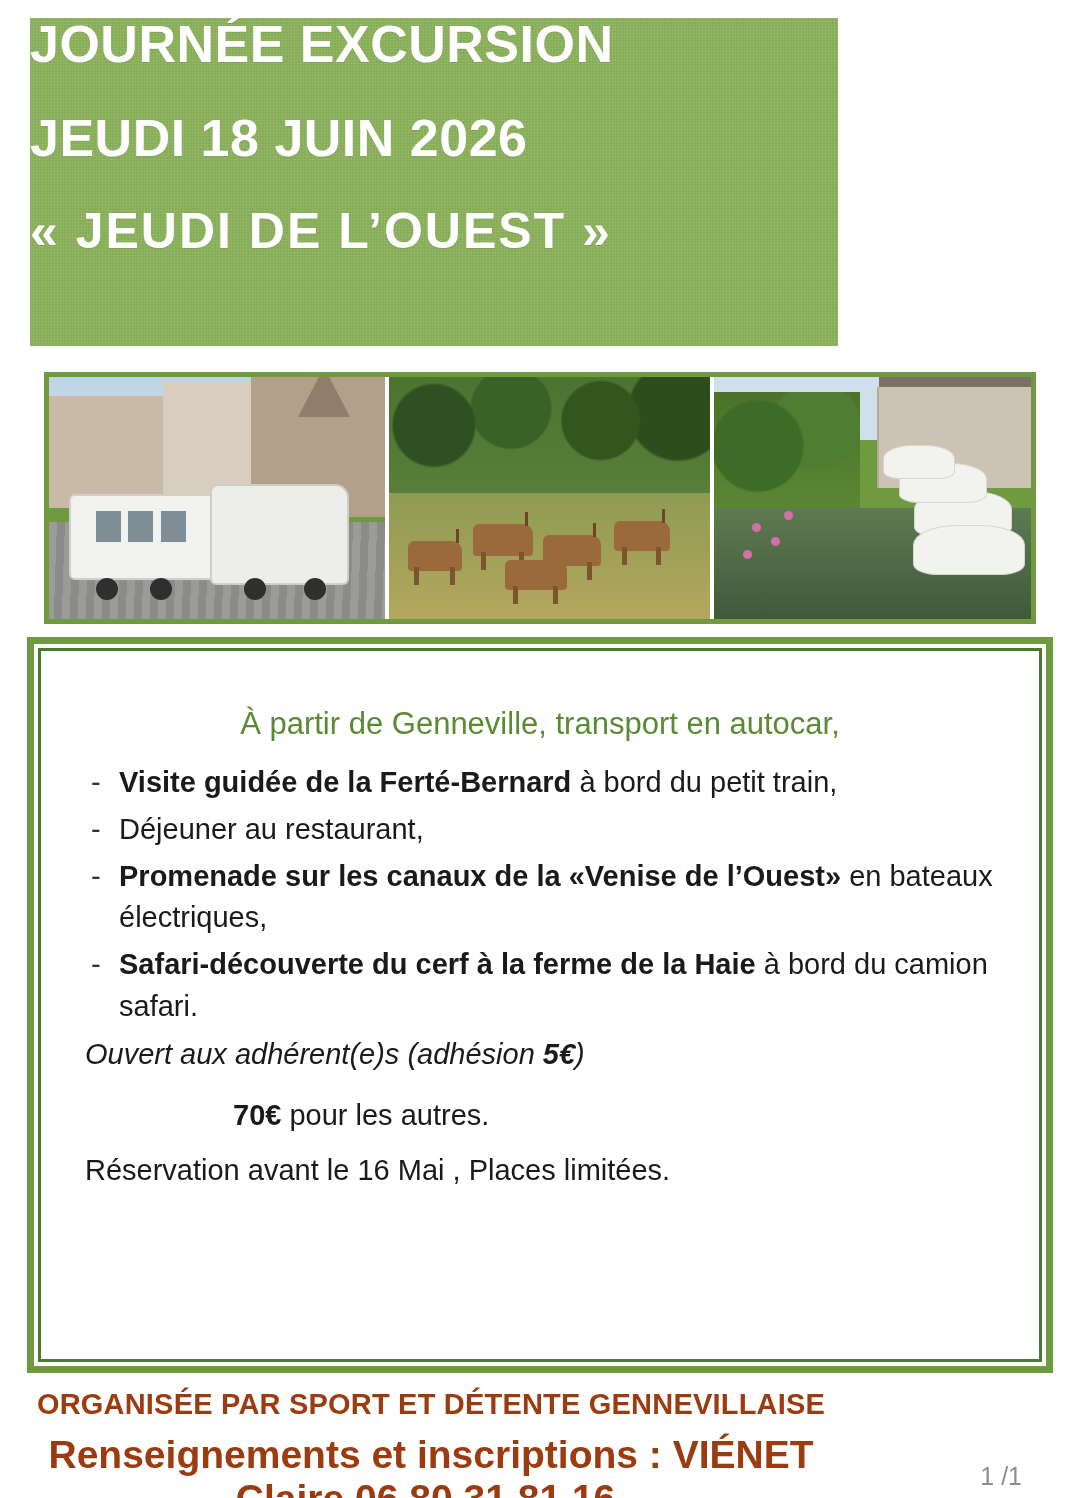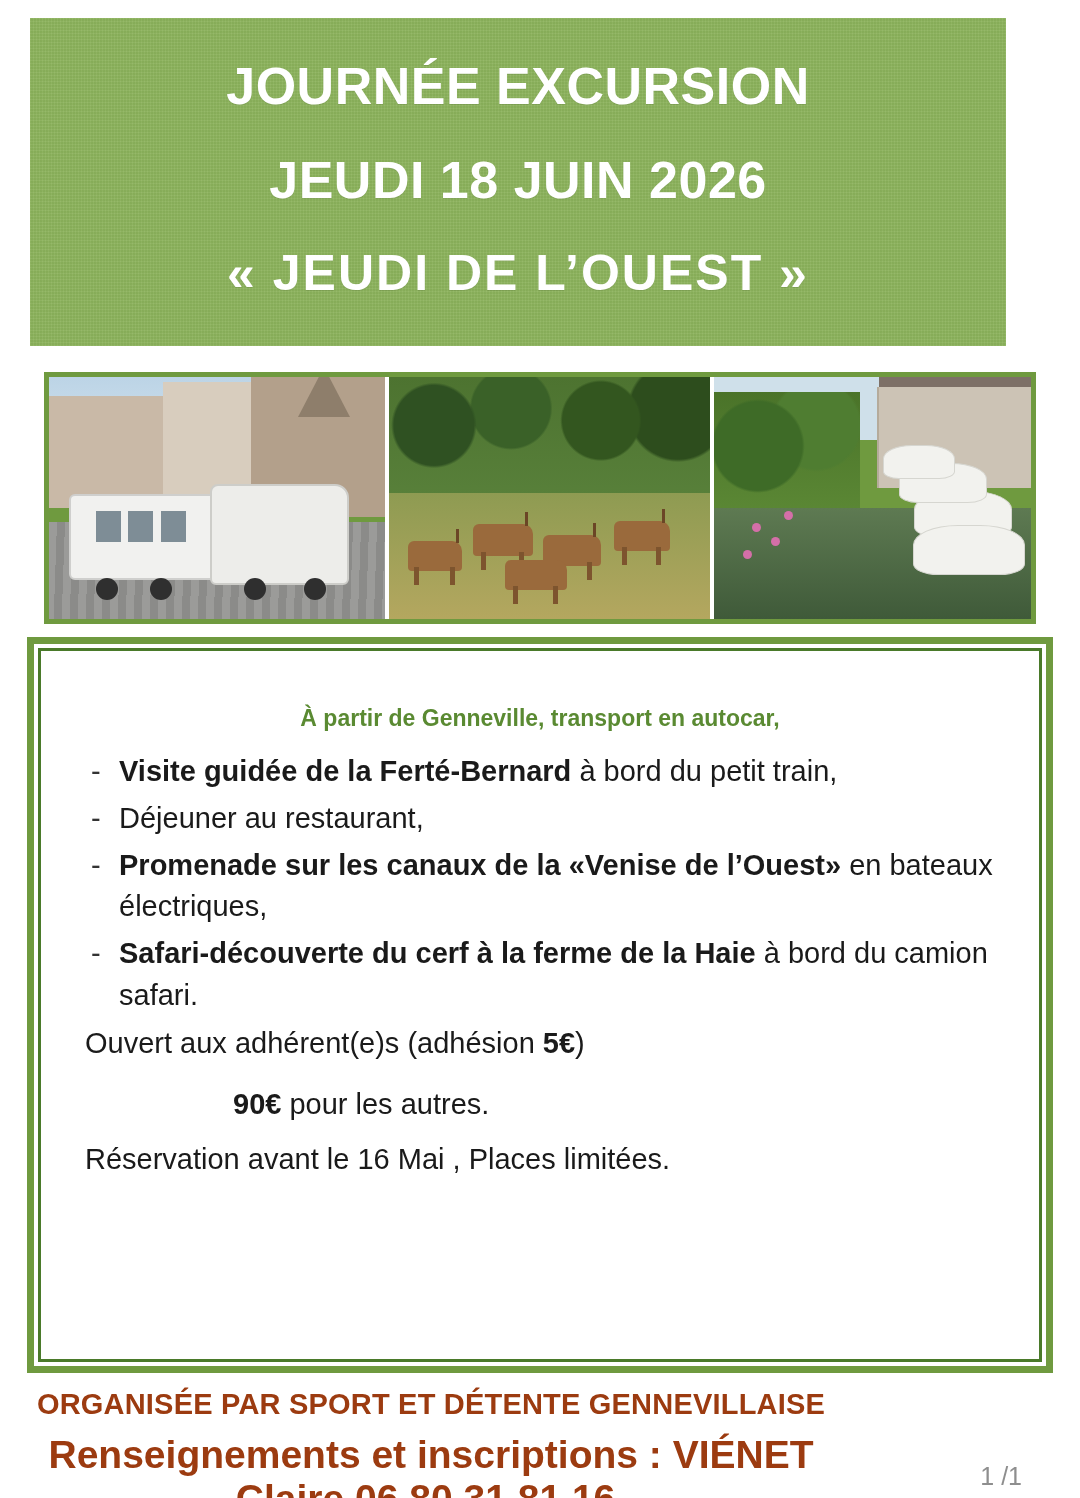--- a/index.html
+++ b/index.html
@@ -13,29 +13,28 @@
     position: relative;
     font-family: "Liberation Sans", sans-serif;
     overflow: hidden;
   }
 
   
   .header-banner {
     position: absolute;
     left: 30px;
     top: 18px;
-    width: 976px;
+    width: 808px;
     height: 328px;
     background: #8cb35c;
     background-image:
       repeating-linear-gradient(0deg, rgba(255,255,255,0.045) 0px, rgba(255,255,255,0.045) 1px, rgba(0,0,0,0.02) 1px, rgba(0,0,0,0.02) 3px),
       repeating-linear-gradient(90deg, rgba(255,255,255,0.04) 0px, rgba(255,255,255,0.04) 1px, rgba(0,0,0,0.02) 1px, rgba(0,0,0,0.02) 3px);
     box-sizing: border-box;
-    padding-top: 42px;
-    text-align: center;
+    text-align: left;
   }
   .header-line {
     color: #ffffff;
     font-weight: bold;
     letter-spacing: 0.5px;
     line-height: 1.0;
     text-shadow: 0 1px 0 rgba(0,0,0,0.08);
   }
   .hl1 { font-size: 52px; margin-bottom: 42px; }
   .hl2 { font-size: 52px; margin-bottom: 42px; }
@@ -118,22 +117,22 @@
     border: 3px solid #4a7a2a;
     outline: 7px solid #6f9a3f;
     outline-offset: 4px;
   }
   .body-inner {
     padding: 52px 44px 10px 44px;
     color: #1a1a1a;
   }
   .intro {
     color: #5a8a32;
-    font-weight: bold;
-    font-size: 23px;
+    font-weight: normal;
+    font-size: 31px;
     line-height: 1.38;
     text-align: center;
     margin-bottom: 16px;
   }
   ul.bullets { list-style: none; margin: 0; padding: 0; }
   ul.bullets li {
     position: relative;
     padding-left: 34px;
     font-size: 29px;
     line-height: 1.42;
@@ -141,20 +140,21 @@
   }
   ul.bullets li .dash {
     position: absolute; left: 6px; top: 0;
     color: #333;
   }
   .b { font-weight: bold; }
   .para {
     font-size: 29px;
     line-height: 1.5;
     margin-top: 0;
+    font-style: italic;
   }
   .tarifs-row {
     font-size: 29px;
     line-height: 1.5;
     margin-top: 18px;
   }
   .tarif-indent { padding-left: 148px; }
   .reserve { font-size: 29px; margin-top: 16px; }
 
   
@@ -271,21 +271,21 @@
         <span class="dash">-</span><span class="b">Promenade sur les canaux de la «Venise de l’Ouest»</span><span> en bateaux électriques,</span>
       </li>
       <li>
         <span class="dash">-</span><span class="b">Safari-découverte du cerf à la ferme de la Haie</span><span> à bord du camion safari.</span>
       </li>
     </ul>
 
     <div class="para"><span>Ouvert aux adhérent(e)s (adhésion </span><span class="b">5€</span><span>)</span></div>
 
     <div class="tarifs-row">
-      <div class="tarif-indent"><span class="b">90€</span><span> pour les autres.</span></div>
+      <div class="tarif-indent"><span class="b">70€</span><span> pour les autres.</span></div>
     </div>
 
     <div class="reserve">Réservation avant le 16 Mai , Places limitées.</div>
 
   </div>
 </div>
 
 <div class="footer">
   <div class="f1">ORGANISÉE PAR SPORT ET DÉTENTE GENNEVILLAISE</div>
   <div class="f2">Renseignements et inscriptions : VIÉNET Claire 06 80 31 81 16.</div>

